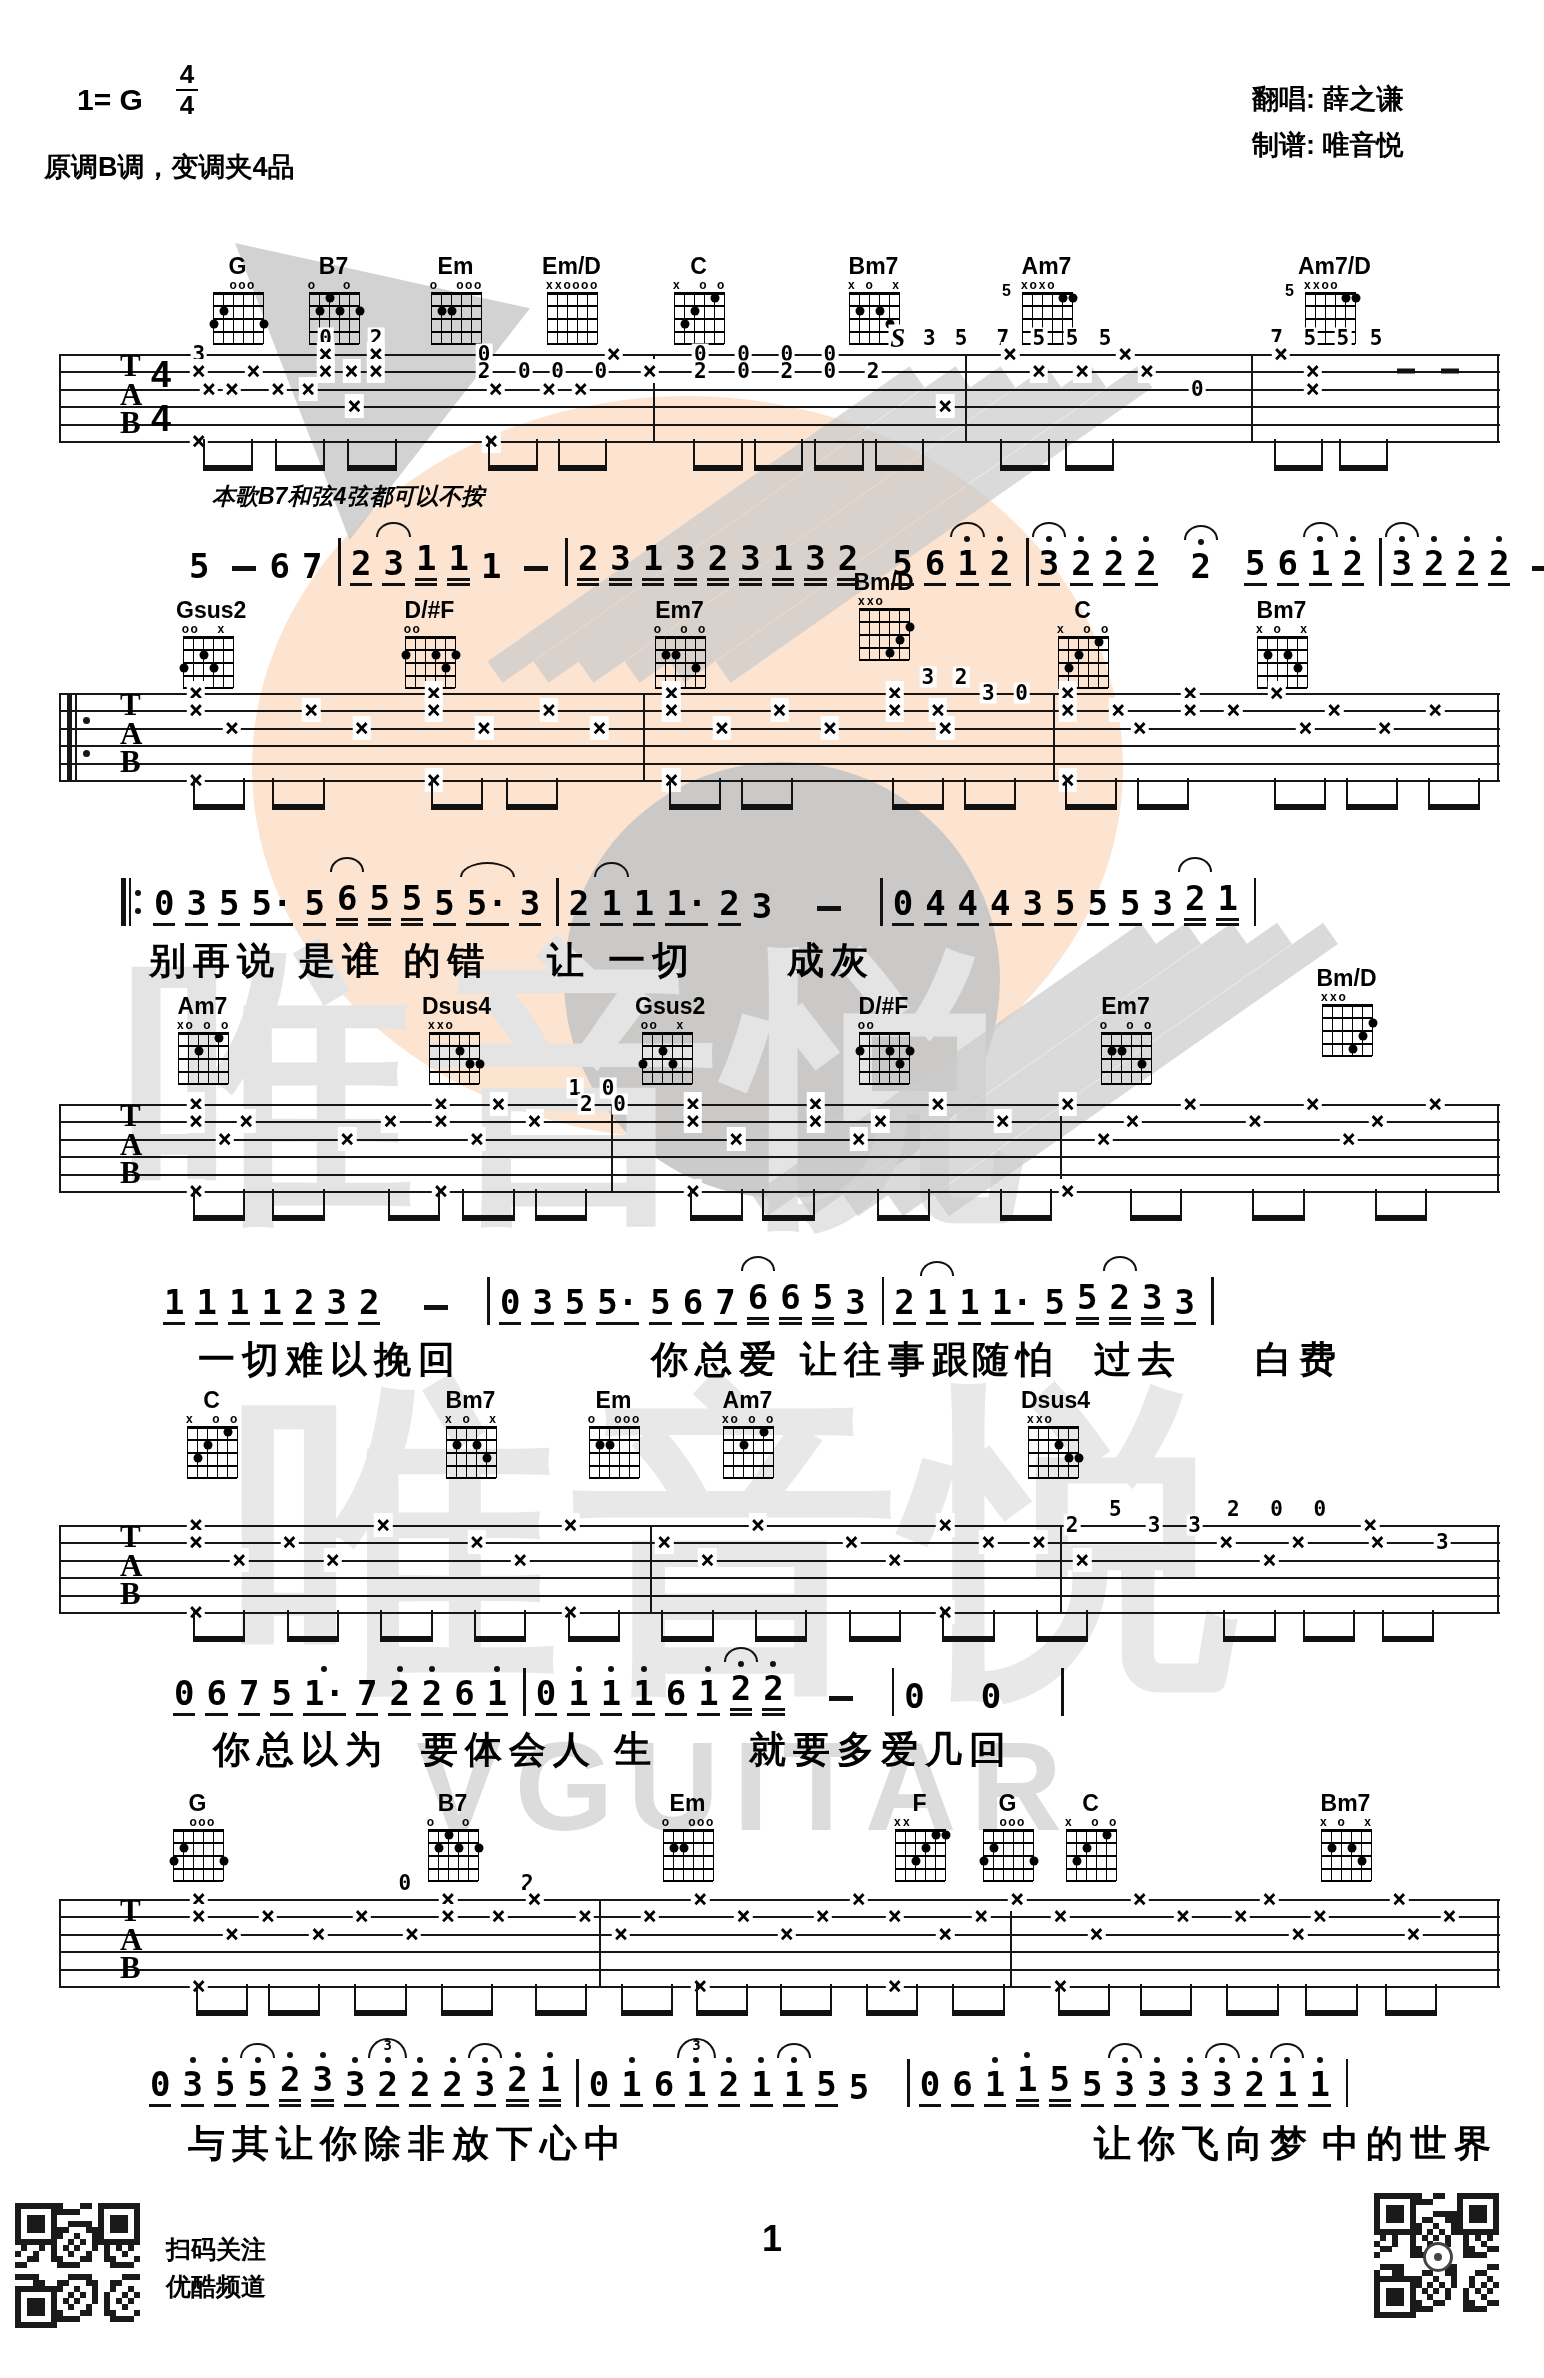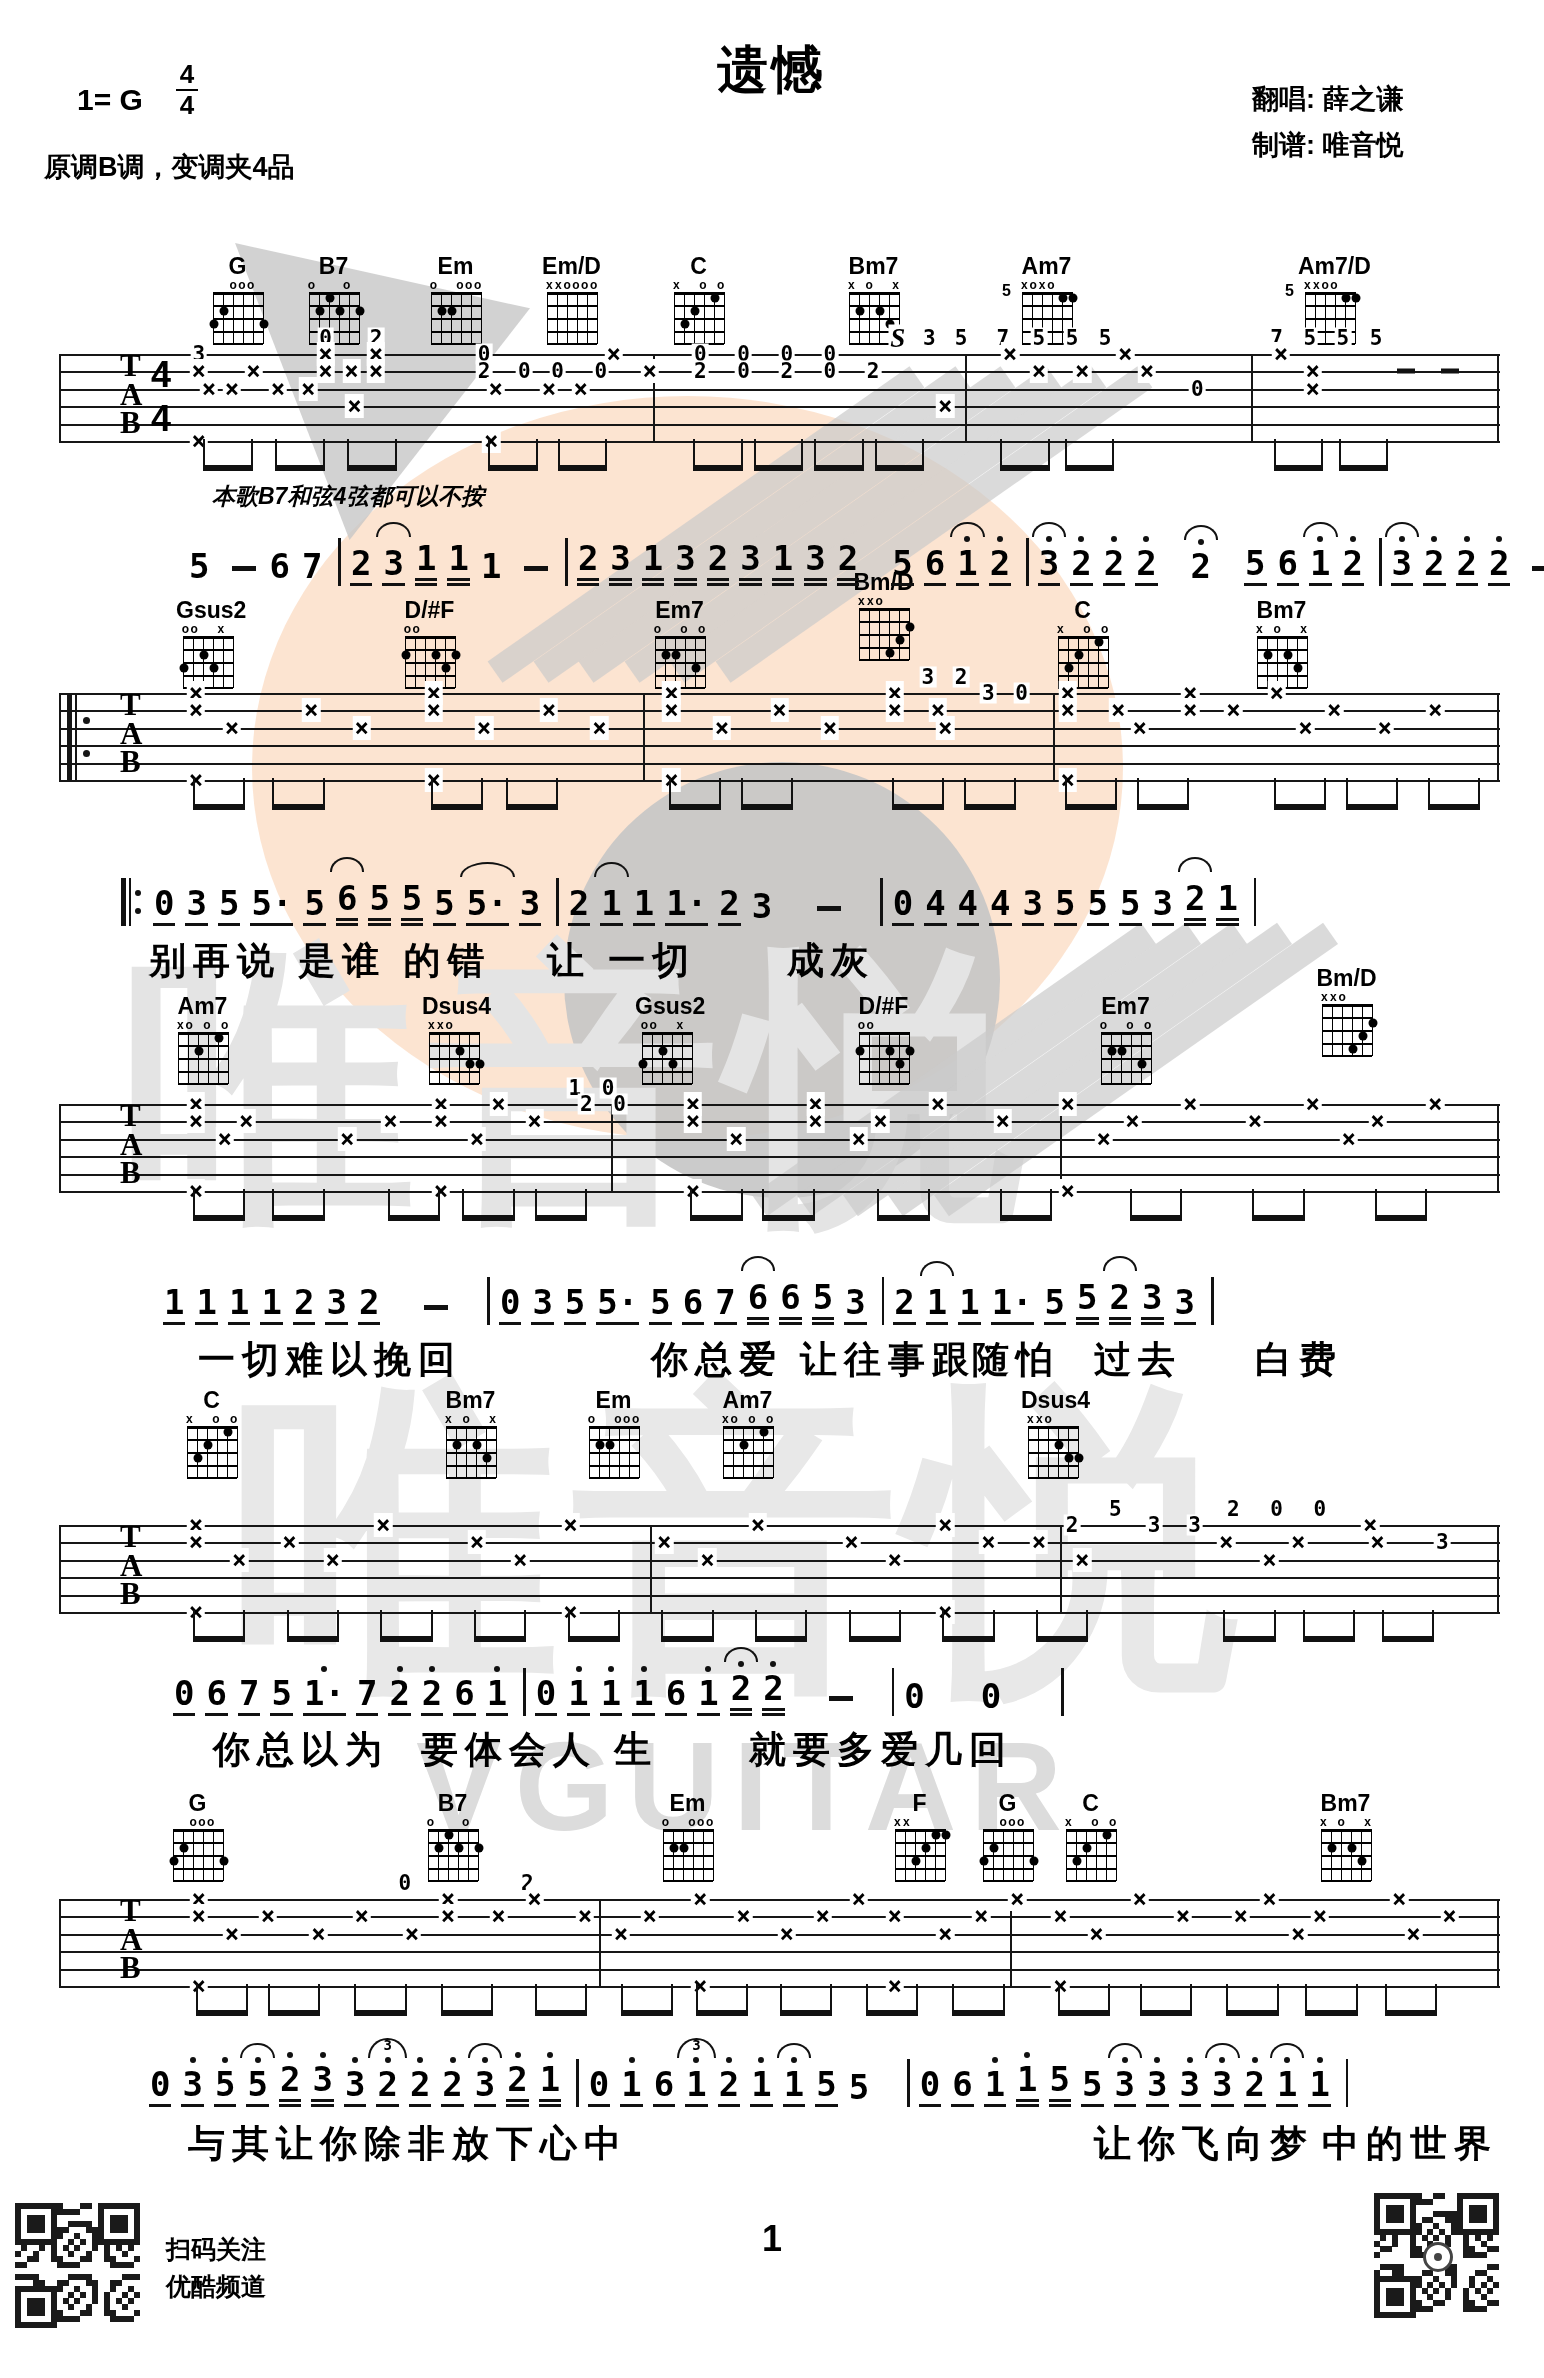--- a/index.html
+++ b/index.html
@@ -120,21 +120,20 @@
     </div>
 
   <div class="hdr">
     <div class="h-key">1= G</div>
     <div class="h-frac">
       <div>4</div>
       <div class="bar"></div>
       <div>4</div>
     </div>
     <div class="h-orig">原调B调，变调夹4品</div>
-    <div class="h-title">遗憾</div>
     <div class="h-cover">翻唱: 薛之谦</div>
     <div class="h-notation">制谱: 唯音悦</div>
   </div>
 
   <div id="score">
       <div class="chord" style="left: 206px; top: 254px;">
         <div class="chord-name">G</div>
         <div class="chord-marks">
           <span></span>
           <span></span>

